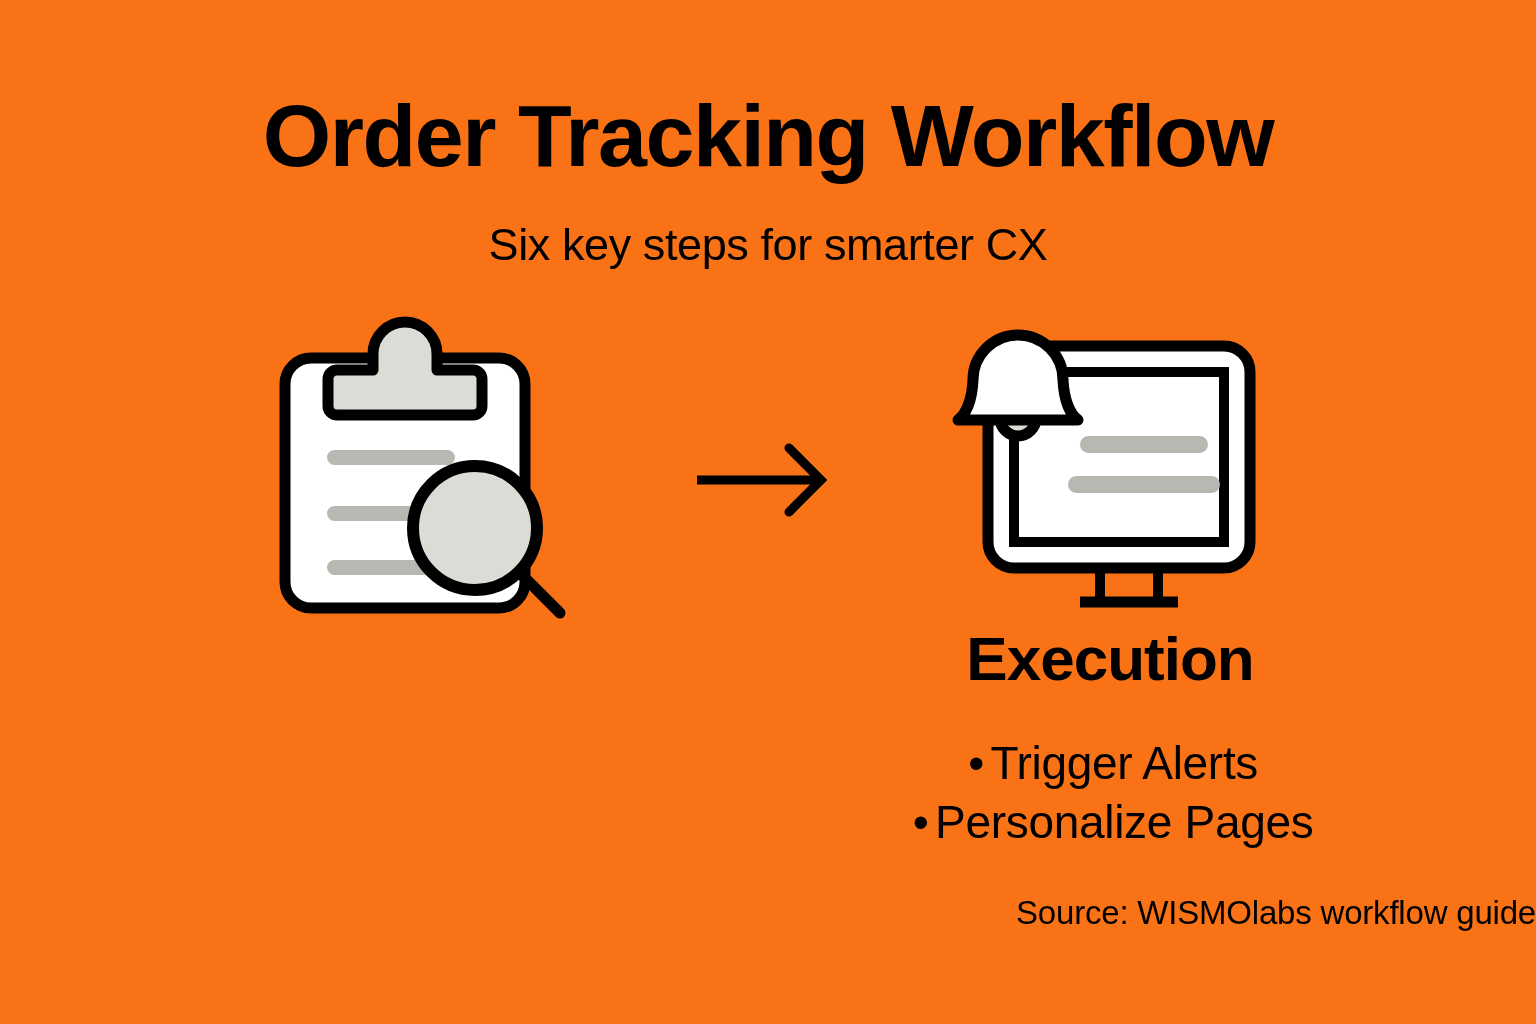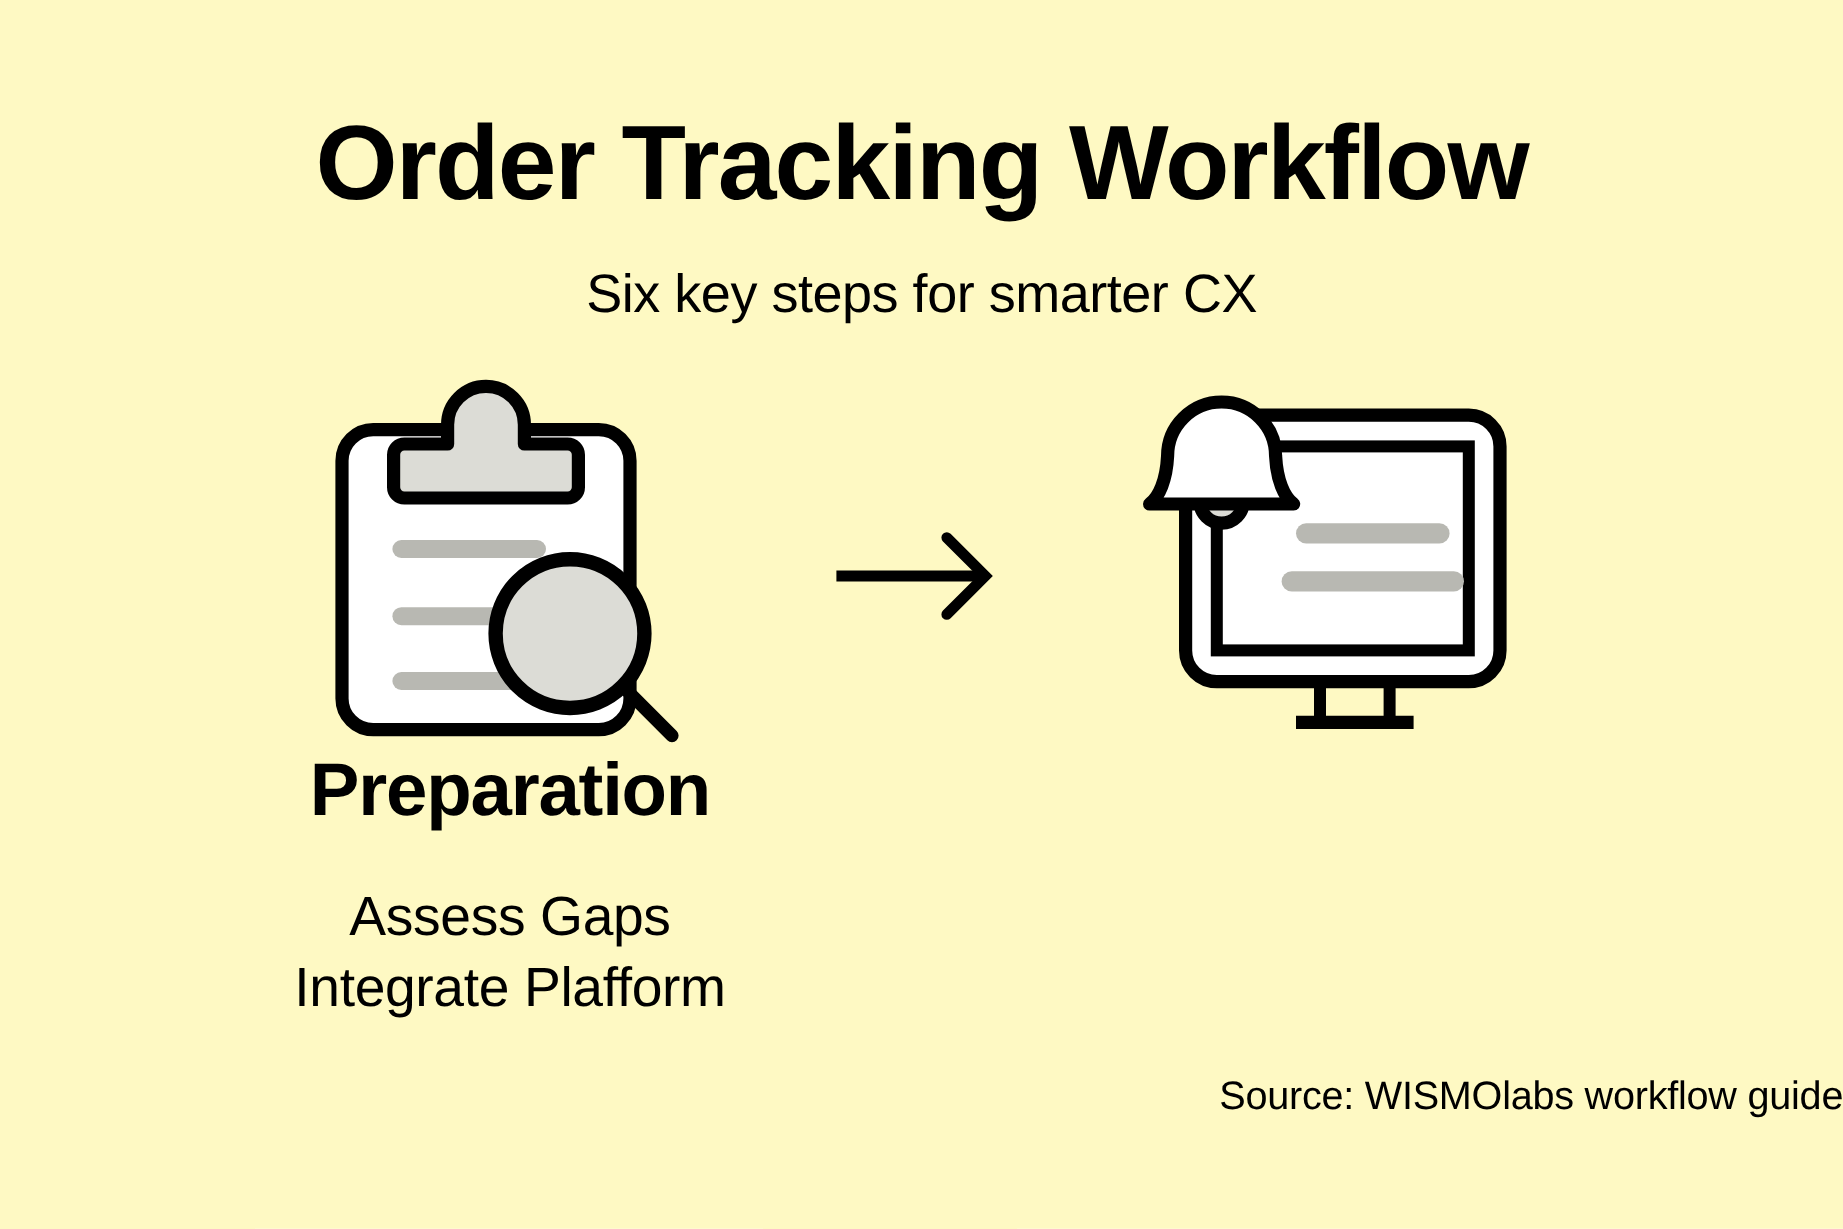--- a/index.html
+++ b/index.html
@@ -14,21 +14,21 @@
     overflow: hidden;
     font-family: "Liberation Sans", sans-serif;
     color: #000000;
     -webkit-font-smoothing: antialiased;
   }
 
   .page {
     position: relative;
     width: 1536px;
     height: 1024px;
-    background: #fef9c3;
+    background: #f97316;
   }
 
   
   .header {
     position: absolute;
     top: 92px;
     left: 0;
     width: 1536px;
     text-align: center;
   }
@@ -203,26 +203,30 @@
                  a 45 45 0 0 1 90 0
                  C 124 82 130 96 138 102
                  Z" fill="#ffffff" stroke="#000000" stroke-width="11" stroke-linejoin="round"></path>
       </svg>
     </div>
 
   </div>
 
   <div class="columns">
 
-    <div class="col left">
-      <h2 class="col-heading">Preparation</h2>
+
+    <div class="col right">
+      <h2 class="col-heading">Execution</h2>
       <ul class="col-list">
-        <li>Assess Gaps</li>
-        <li>Integrate Plafform</li>
+        <li>
+          <span class="bullet-dot">•</span><span>Trigger Alerts</span>
+        </li>
+        <li>
+          <span class="bullet-dot">•</span><span>Personalize Pages</span>
+        </li>
       </ul>
     </div>
 
-
   </div>
 
   <div class="source">Source: WISMOlabs workflow guide</div>
 
 </div>
 
 </body></html>

